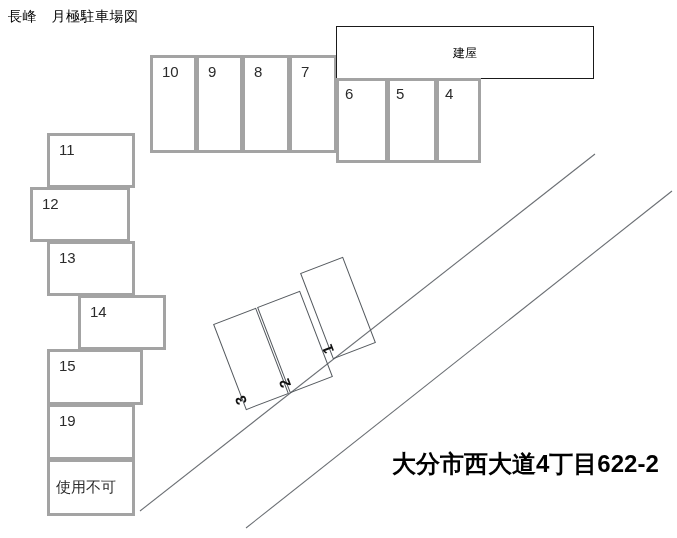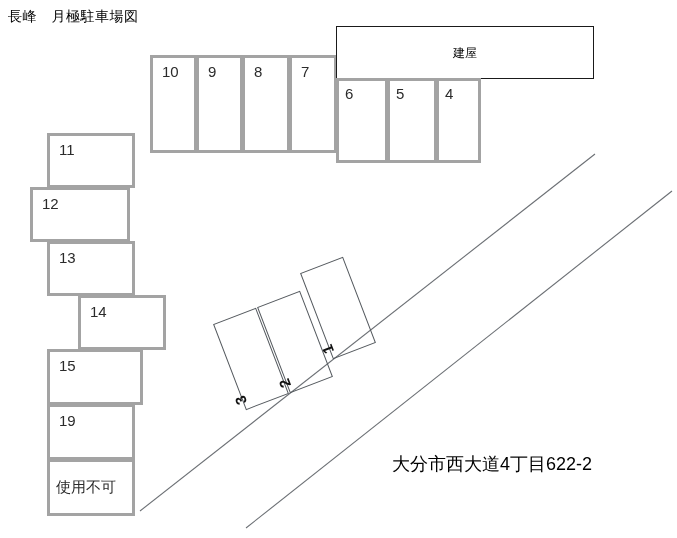--- a/index.html
+++ b/index.html
@@ -100,24 +100,25 @@
     width: 677px;
     height: 538px;
     pointer-events: none;
   }
 
   
   .address {
     position: absolute;
     left: 392px;
     top: 452px;
-    font-size: 18px;
+    font-size: 24px;
     line-height: 24px;
     color: #000;
     white-space: nowrap;
+    font-weight: bold;
   }
 </style>
 </head>
 <body>
 
 <div id="map-root">
 
   <div class="map-title">長峰　月極駐車場図</div>
 
   <div class="cell" style="left:150px; top:55px; width:47px; height:98px;">

